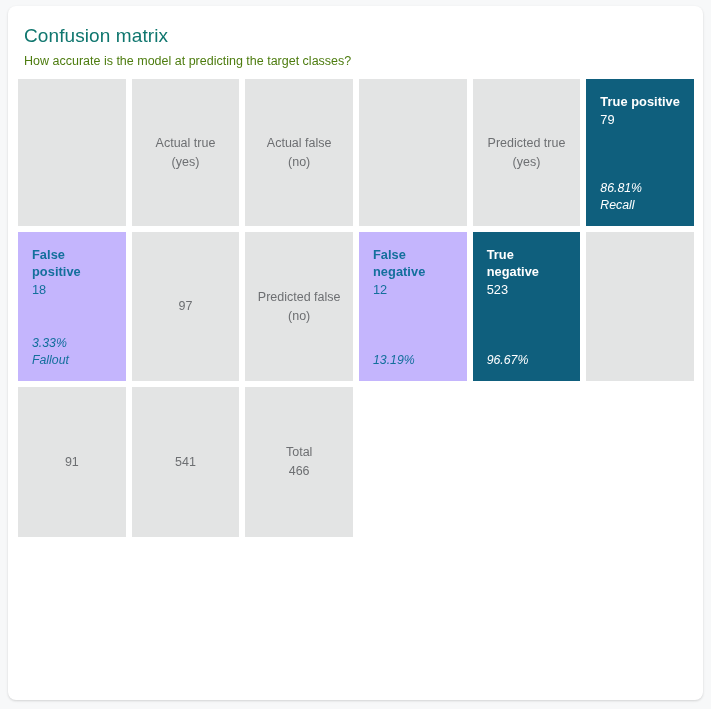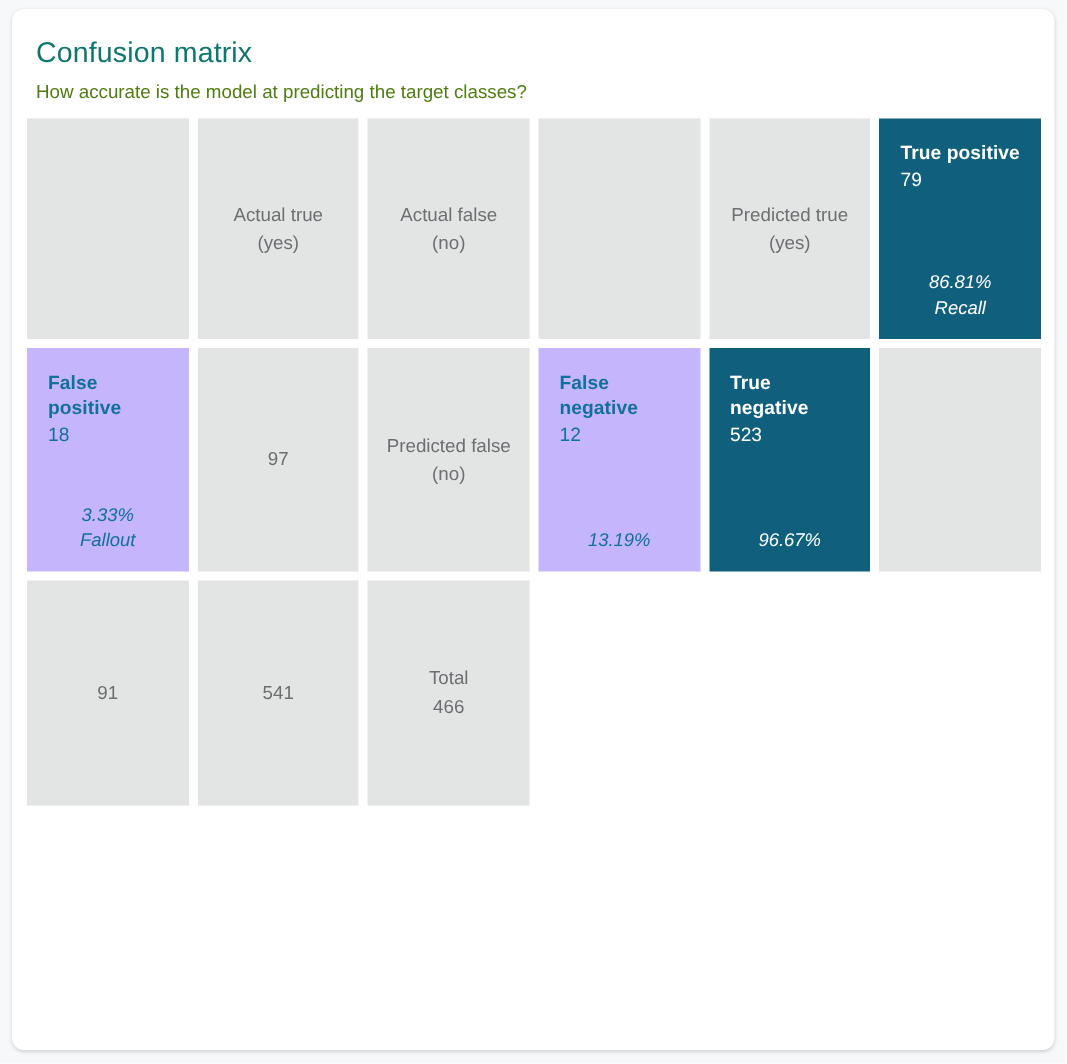--- a/index.html
+++ b/index.html
@@ -108,21 +108,21 @@
     letter-spacing: 0.05px;
   }
   .quad-count {
     display: block;
     font-size: 12.8px;
     font-weight: normal;
     margin-top: 1px;
   }
 
   .quad-metric {
-    text-align: center;
+    text-align: left;
     line-height: 17px;
   }
   .quad-pct {
     display: block;
     font-size: 12.3px;
     font-style: italic;
   }
   .quad-metric-name {
     display: block;
     font-size: 12.3px;

